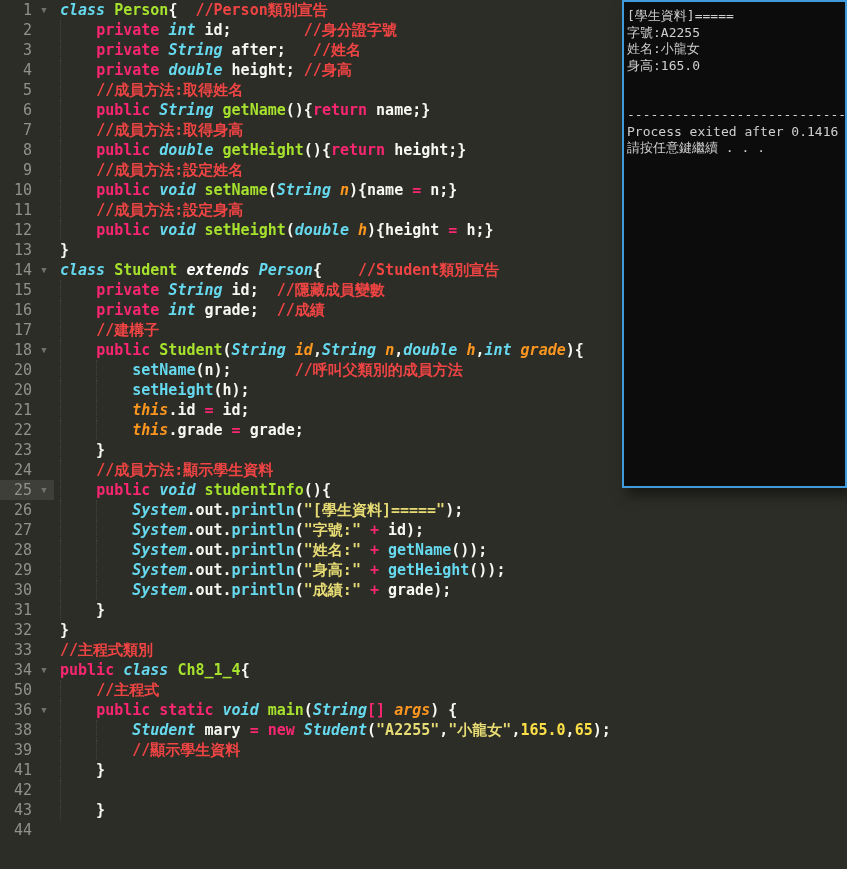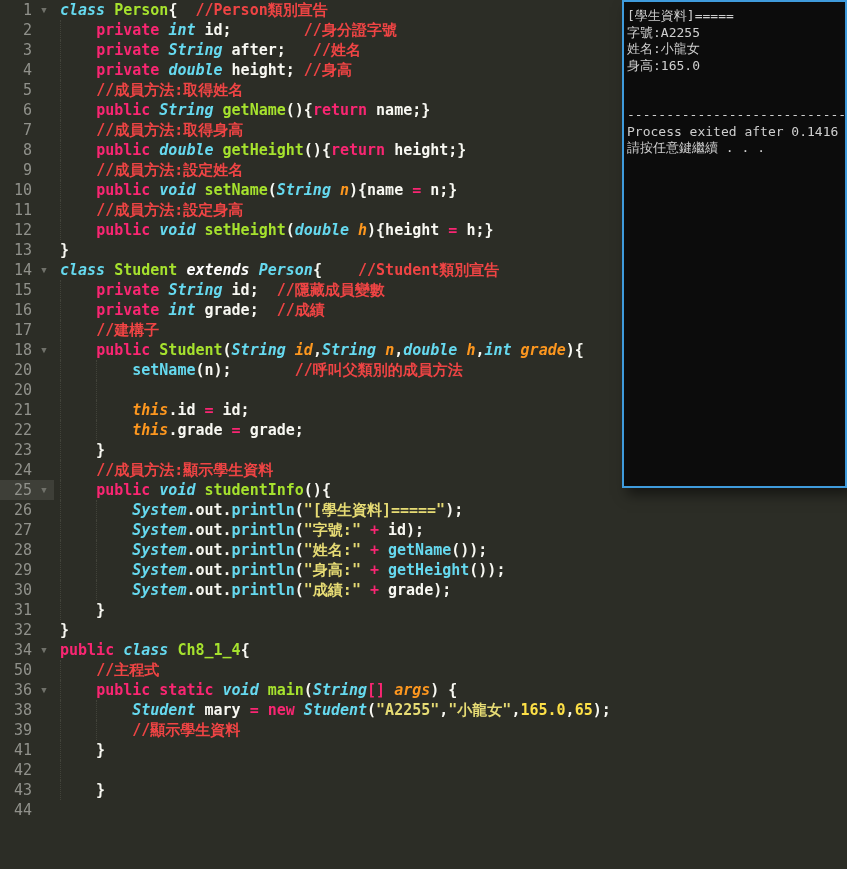--- a/index.html
+++ b/index.html
@@ -57,33 +57,34 @@
     <div class="line"><span class="guide" style="left: 60px;"></span><span class="gut"><span class="num">10</span></span><span class="code"><span class="tk pl">    </span><span class="tk kw">public</span><span class="tk pl"> </span><span class="tk ty">void</span><span class="tk pl"> </span><span class="tk fn">setName</span><span class="tk pl">(</span><span class="tk ty">String</span><span class="tk pl"> </span><span class="tk pa">n</span><span class="tk pl">){name </span><span class="tk kw">=</span><span class="tk pl"> n;}</span></span></div>
     <div class="line"><span class="guide" style="left: 60px;"></span><span class="gut"><span class="num">11</span></span><span class="code"><span class="tk pl">    </span><span class="tk co">//成員方法:設定身高</span></span></div>
     <div class="line"><span class="guide" style="left: 60px;"></span><span class="gut"><span class="num">12</span></span><span class="code"><span class="tk pl">    </span><span class="tk kw">public</span><span class="tk pl"> </span><span class="tk ty">void</span><span class="tk pl"> </span><span class="tk fn">setHeight</span><span class="tk pl">(</span><span class="tk ty">double</span><span class="tk pl"> </span><span class="tk pa">h</span><span class="tk pl">){height </span><span class="tk kw">=</span><span class="tk pl"> h;}</span></span></div>
     <div class="line"><span class="gut"><span class="num">13</span></span><span class="code"><span class="tk pl">}</span></span></div>
     <div class="line"><span class="gut"><span class="num">14</span><span class="arr">▼</span></span><span class="code"><span class="tk ty">class</span><span class="tk pl"> </span><span class="tk fn">Student</span><span class="tk pl"> </span><span class="tk kwi">extends</span><span class="tk pl"> </span><span class="tk ty">Person</span><span class="tk pl">{</span><span class="tk co">    //Student類別宣告</span></span></div>
     <div class="line"><span class="guide" style="left: 60px;"></span><span class="gut"><span class="num">15</span></span><span class="code"><span class="tk pl">    </span><span class="tk kw">private</span><span class="tk pl"> </span><span class="tk ty">String</span><span class="tk pl"> id;</span><span class="tk co">  //隱藏成員變數</span></span></div>
     <div class="line"><span class="guide" style="left: 60px;"></span><span class="gut"><span class="num">16</span></span><span class="code"><span class="tk pl">    </span><span class="tk kw">private</span><span class="tk pl"> </span><span class="tk ty">int</span><span class="tk pl"> grade;</span><span class="tk co">  //成績</span></span></div>
     <div class="line"><span class="guide" style="left: 60px;"></span><span class="gut"><span class="num">17</span></span><span class="code"><span class="tk pl">    </span><span class="tk co">//建構子</span></span></div>
     <div class="line"><span class="guide" style="left: 60px;"></span><span class="gut"><span class="num">18</span><span class="arr">▼</span></span><span class="code"><span class="tk pl">    </span><span class="tk kw">public</span><span class="tk pl"> </span><span class="tk fn">Student</span><span class="tk pl">(</span><span class="tk ty">String</span><span class="tk pl"> </span><span class="tk pa">id</span><span class="tk pl">,</span><span class="tk ty">String</span><span class="tk pl"> </span><span class="tk pa">n</span><span class="tk pl">,</span><span class="tk ty">double</span><span class="tk pl"> </span><span class="tk pa">h</span><span class="tk pl">,</span><span class="tk ty">int</span><span class="tk pl"> </span><span class="tk pa">grade</span><span class="tk pl">){</span></span></div>
     <div class="line"><span class="guide" style="left: 60px;"></span><span class="guide" style="left: 96px;"></span><span class="gut"><span class="num">20</span></span><span class="code"><span class="tk pl">        </span><span class="tk cy">setName</span><span class="tk pl">(n);</span><span class="tk co">       //呼叫父類別的成員方法</span></span></div>
-    <div class="line"><span class="guide" style="left: 60px;"></span><span class="guide" style="left: 96px;"></span><span class="gut"><span class="num">20</span></span></div>
+    <div class="line"><span class="guide" style="left: 60px;"></span><span class="guide" style="left: 96px;"></span><span class="gut"><span class="num">20</span></span><span class="code"><span class="tk pl">        </span><span class="tk cy">setHeight</span><span class="tk pl">(h);</span></span></div>
     <div class="line"><span class="guide" style="left: 60px;"></span><span class="guide" style="left: 96px;"></span><span class="gut"><span class="num">21</span></span><span class="code"><span class="tk pl">        </span><span class="tk pa">this</span><span class="tk pl">.id </span><span class="tk kw">=</span><span class="tk pl"> id;</span></span></div>
     <div class="line"><span class="guide" style="left: 60px;"></span><span class="guide" style="left: 96px;"></span><span class="gut"><span class="num">22</span></span><span class="code"><span class="tk pl">        </span><span class="tk pa">this</span><span class="tk pl">.grade </span><span class="tk kw">=</span><span class="tk pl"> grade;</span></span></div>
     <div class="line"><span class="guide" style="left: 60px;"></span><span class="gut"><span class="num">23</span></span><span class="code"><span class="tk pl">    }</span></span></div>
     <div class="line"><span class="guide" style="left: 60px;"></span><span class="gut"><span class="num">24</span></span><span class="code"><span class="tk pl">    </span><span class="tk co">//成員方法:顯示學生資料</span></span></div>
     <div class="line"><span class="guide" style="left: 60px;"></span><span class="gut hl"><span class="num">25</span><span class="arr">▼</span></span><span class="code"><span class="tk pl">    </span><span class="tk kw">public</span><span class="tk pl"> </span><span class="tk ty">void</span><span class="tk pl"> </span><span class="tk fn">studentInfo</span><span class="tk pl">(){</span></span></div>
     <div class="line"><span class="guide" style="left: 60px;"></span><span class="guide" style="left: 96px;"></span><span class="gut"><span class="num">26</span></span><span class="code"><span class="tk pl">        </span><span class="tk ty">System</span><span class="tk pl">.out.</span><span class="tk cy">println</span><span class="tk pl">(</span><span class="tk st">"[學生資料]====="</span><span class="tk pl">);</span></span></div>
     <div class="line"><span class="guide" style="left: 60px;"></span><span class="guide" style="left: 96px;"></span><span class="gut"><span class="num">27</span></span><span class="code"><span class="tk pl">        </span><span class="tk ty">System</span><span class="tk pl">.out.</span><span class="tk cy">println</span><span class="tk pl">(</span><span class="tk st">"字號:"</span><span class="tk pl"> </span><span class="tk kw">+</span><span class="tk pl"> id);</span></span></div>
     <div class="line"><span class="guide" style="left: 60px;"></span><span class="guide" style="left: 96px;"></span><span class="gut"><span class="num">28</span></span><span class="code"><span class="tk pl">        </span><span class="tk ty">System</span><span class="tk pl">.out.</span><span class="tk cy">println</span><span class="tk pl">(</span><span class="tk st">"姓名:"</span><span class="tk pl"> </span><span class="tk kw">+</span><span class="tk pl"> </span><span class="tk cy">getName</span><span class="tk pl">());</span></span></div>
     <div class="line"><span class="guide" style="left: 60px;"></span><span class="guide" style="left: 96px;"></span><span class="gut"><span class="num">29</span></span><span class="code"><span class="tk pl">        </span><span class="tk ty">System</span><span class="tk pl">.out.</span><span class="tk cy">println</span><span class="tk pl">(</span><span class="tk st">"身高:"</span><span class="tk pl"> </span><span class="tk kw">+</span><span class="tk pl"> </span><span class="tk cy">getHeight</span><span class="tk pl">());</span></span></div>
     <div class="line"><span class="guide" style="left: 60px;"></span><span class="guide" style="left: 96px;"></span><span class="gut"><span class="num">30</span></span><span class="code"><span class="tk pl">        </span><span class="tk ty">System</span><span class="tk pl">.out.</span><span class="tk cy">println</span><span class="tk pl">(</span><span class="tk st">"成績:"</span><span class="tk pl"> </span><span class="tk kw">+</span><span class="tk pl"> grade);</span></span></div>
     <div class="line"><span class="guide" style="left: 60px;"></span><span class="gut"><span class="num">31</span></span><span class="code"><span class="tk pl">    }</span></span></div>
     <div class="line"><span class="gut"><span class="num">32</span></span><span class="code"><span class="tk pl">}</span></span></div>
+    <div class="line"><span class="gut"><span class="num">33</span></span><span class="code"><span class="tk co">//主程式類別</span></span></div>
     <div class="line"><span class="gut"><span class="num">34</span><span class="arr">▼</span></span><span class="code"><span class="tk kw">public</span><span class="tk pl"> </span><span class="tk ty">class</span><span class="tk pl"> </span><span class="tk fn">Ch8_1_4</span><span class="tk pl">{</span></span></div>
     <div class="line"><span class="guide" style="left: 60px;"></span><span class="gut"><span class="num">50</span></span><span class="code"><span class="tk pl">    </span><span class="tk co">//主程式</span></span></div>
     <div class="line"><span class="guide" style="left: 60px;"></span><span class="gut"><span class="num">36</span><span class="arr">▼</span></span><span class="code"><span class="tk pl">    </span><span class="tk kw">public</span><span class="tk pl"> </span><span class="tk kw">static</span><span class="tk pl"> </span><span class="tk ty">void</span><span class="tk pl"> </span><span class="tk fn">main</span><span class="tk pl">(</span><span class="tk ty">String</span><span class="tk kw">[]</span><span class="tk pl"> </span><span class="tk pa">args</span><span class="tk pl">) {</span></span></div>
     <div class="line"><span class="guide" style="left: 60px;"></span><span class="guide" style="left: 96px;"></span><span class="gut"><span class="num">38</span></span><span class="code"><span class="tk pl">        </span><span class="tk ty">Student</span><span class="tk pl"> mary </span><span class="tk kw">=</span><span class="tk pl"> </span><span class="tk kw">new</span><span class="tk pl"> </span><span class="tk ty">Student</span><span class="tk pl">(</span><span class="tk st">"A2255"</span><span class="tk pl">,</span><span class="tk st">"小龍女"</span><span class="tk pl">,</span><span class="tk nu">165.0</span><span class="tk pl">,</span><span class="tk nu">65</span><span class="tk pl">);</span></span></div>
     <div class="line"><span class="guide" style="left: 60px;"></span><span class="guide" style="left: 96px;"></span><span class="gut"><span class="num">39</span></span><span class="code"><span class="tk pl">        </span><span class="tk co">//顯示學生資料</span></span></div>
     <div class="line"><span class="guide" style="left: 60px;"></span><span class="gut"><span class="num">41</span></span><span class="code"><span class="tk pl">    }</span></span></div>
     <div class="line"><span class="guide" style="left: 60px;"></span><span class="gut"><span class="num">42</span></span><span class="code"></span></div>
     <div class="line"><span class="guide" style="left: 60px;"></span><span class="gut"><span class="num">43</span></span><span class="code"><span class="tk pl">    }</span></span></div>
     <div class="line"><span class="gut"><span class="num">44</span></span><span class="code"></span></div>
   </div>

